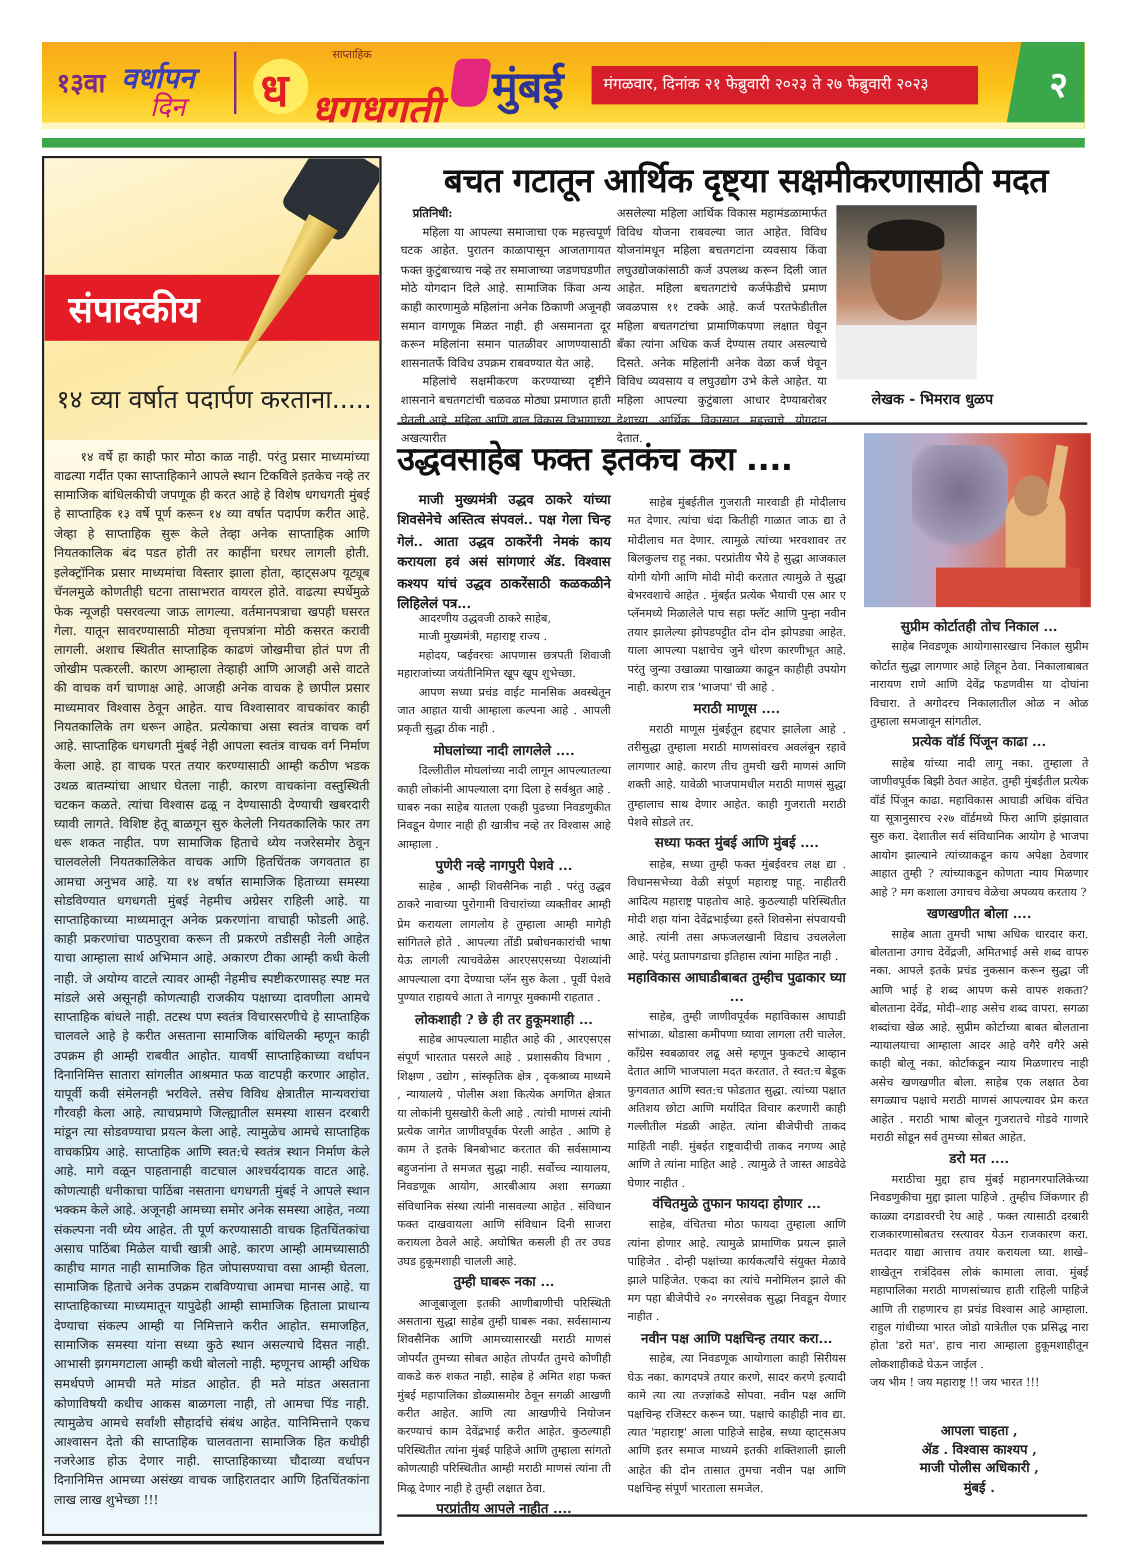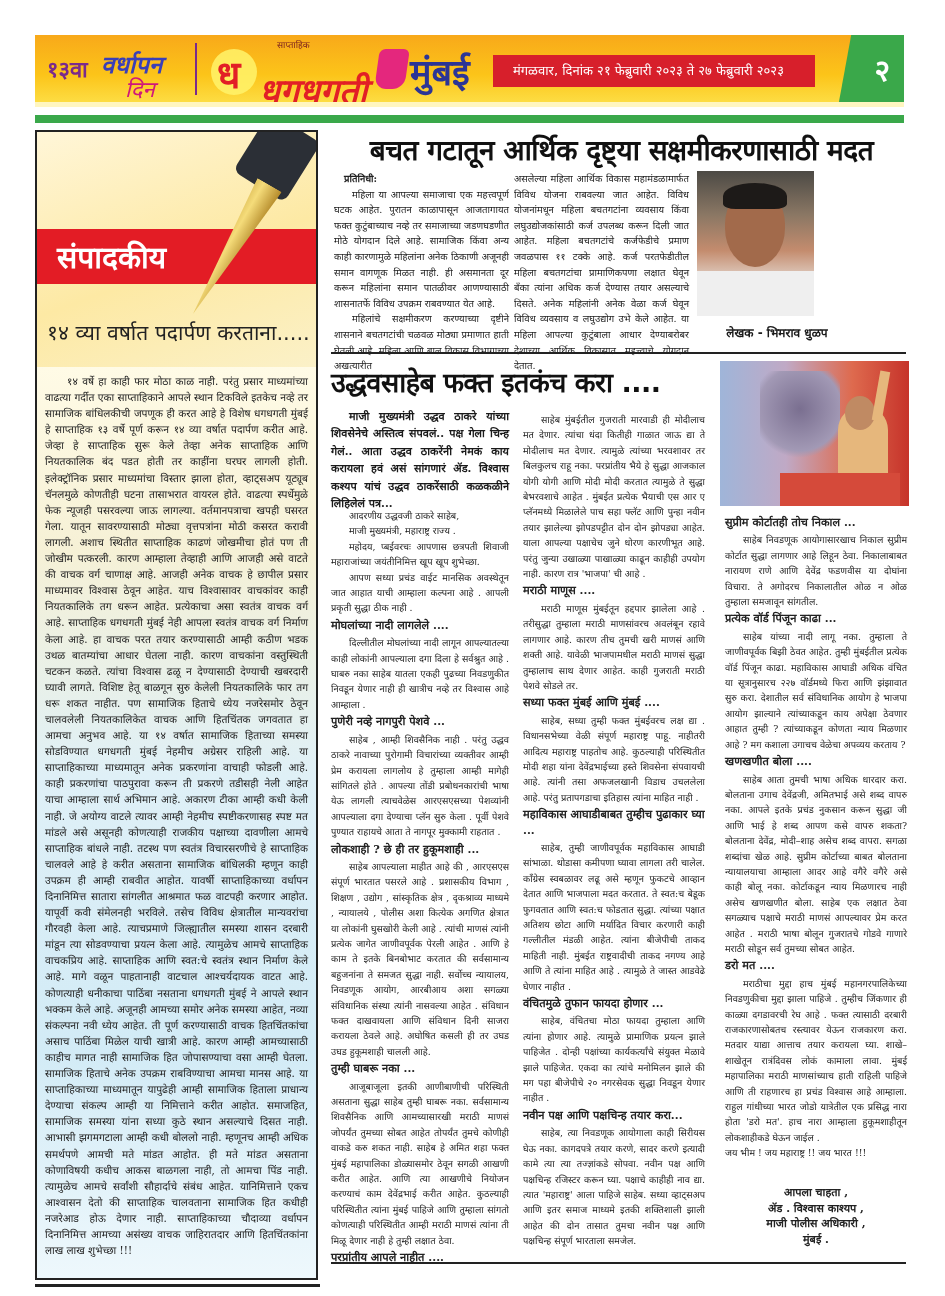--- a/index.html
+++ b/index.html
@@ -12,41 +12,41 @@
 .anniv-word1{position:absolute;left:56px;top:4px;font-size:24px;color:#3a3fb8;font-weight:bold;font-style:italic}
 .anniv-word2{position:absolute;left:80px;top:30px;font-size:22px;color:#d0187a;font-weight:normal;font-style:italic}
 .mast-sep{position:absolute;left:160px;top:8px;width:2px;height:52px;background:#7a2a8c}
 .brand{position:absolute;left:170px;top:0;width:310px;height:72px}
 .brand-tag{position:absolute;left:72px;top:3px;font-size:9px;color:#7a1f1f}
 .brand-circle{position:absolute;left:6px;top:14px;width:46px;height:46px;border-radius:50%;background:#fff36b;opacity:.85}
 .brand-dh{position:absolute;left:12px;top:12px;font-size:38px;font-weight:bold;color:#e21f26}
 .brand-name{position:absolute;left:54px;top:32px;font-size:34px;font-weight:bold;color:#e21f26;font-style:italic}
 .fist{position:absolute;left:172px;top:14px;width:30px;height:40px;background:#e4277d;border-radius:6px 6px 12px 12px;transform:skewX(-8deg)}
 .brand-city{position:absolute;left:205px;top:12px;font-size:36px;font-weight:bold;color:#2c3596}
-.dateline{position:absolute;left:458px;top:20px;width:322px;height:32px;background:#d71f2b;color:#fff;font-size:13px;line-height:32px;padding-left:20px;white-space:nowrap}
+.dateline{position:absolute;left:458px;top:20px;width:322px;height:32px;background:#d71f2b;color:#fff;font-size:13px;line-height:32px;padding-left:10px;white-space:nowrap}
 .pageno-band{position:absolute;right:0;top:0;width:66px;height:72px;background:#3aa84a;clip-path:polygon(20% 0,100% 0,100% 100%,0 100%)}
 .pageno{position:absolute;right:14px;top:14px;font-size:30px;color:#fff;font-weight:bold}
 .greenbar{position:absolute;left:35px;top:115px;width:869px;height:8px;background:#3aa84a}
 
 .editorial{position:absolute;left:35px;top:130px;width:283px;height:1150px;border:2px solid #222}
 .ed-head{position:absolute;left:0;top:0;width:279px;height:235px;background:linear-gradient(160deg,#fff6d8 0%,#fde9a4 55%,#fbf1c8 100%);overflow:hidden}
 .pen-body{position:absolute;left:210px;top:-10px;width:60px;height:70px;background:#2b2f36;border-radius:8px;transform:rotate(32deg)}
 .pen-nib{position:absolute;left:170px;top:40px;width:40px;height:150px;background:linear-gradient(90deg,#c9a23b,#f5dc7a,#b48a2a);clip-path:polygon(30% 0,100% 0,60% 100%);transform:rotate(30deg)}
 .ed-band{position:absolute;left:0;top:97px;width:279px;height:55px;background:#e31c25}
 .ed-title{position:absolute;left:20px;top:104px;font-size:30px;color:#fff;font-weight:bold}
 .ed-subtitle{position:absolute;left:10px;top:186px;font-size:21px;color:#222}
 .ed-body{position:absolute;left:0;top:235px;width:279px;height:911px;background:linear-gradient(180deg,#fffbe6 0%,#f6f1d6 20%,#dff0f7 45%,#d2ebf6 75%,#eef8fc 100%);padding:6px 8px 0 8px}
 .ed-body p{font-family:"DejaVu Serif",serif;font-size:10.4px;line-height:16.1px;text-align:justify;text-indent:22px;color:#222}
 .ed-rule{position:absolute;left:35px;top:1284px;width:285px;height:3px;background:#222}
 
 .art1-title{position:absolute;left:334px;top:130px;width:575px;text-align:center;font-size:28px;font-weight:bold;color:#111;letter-spacing:-.5px}
 .col{position:absolute;font-family:"DejaVu Serif",serif;font-size:9.6px;line-height:15.6px;text-align:justify;color:#222}
 .col p{text-indent:18px}
 .col .byline{text-indent:10px;font-weight:bold}
-.col h4{font-size:11.2px;text-align:left;font-weight:bold;margin:2px 0}
+.col h4{font-size:11.2px;text-align:center;font-weight:bold;margin:2px 0}
 .photo1{position:absolute;left:697px;top:171px;width:117px;height:145px;background:linear-gradient(180deg,#4c4a45 0%,#8a7764 30%,#c48c6e 55%,#e9e4df 80%,#f6f6f6 100%);overflow:hidden}
 .photo1 .face{position:absolute;left:28px;top:18px;width:60px;height:78px;background:#a26a4b;border-radius:45% 45% 50% 50%}
 .photo1 .hair{position:absolute;left:26px;top:12px;width:64px;height:26px;background:#1d1a18;border-radius:50% 50% 20% 20%}
 .photo1 .shirt{position:absolute;left:0;top:100px;width:117px;height:50px;background:#efefef}
 .author{position:absolute;left:697px;top:324px;width:160px;font-size:12px;font-weight:bold;text-align:center}
 .hr1{position:absolute;left:331px;top:352px;width:575px;height:2px;background:#222}
 
 .art2-title{position:absolute;left:331px;top:363px;font-size:27px;font-weight:bold;color:#111;letter-spacing:-.5px}
 .art2-lede{position:absolute;left:331px;top:408px;width:178px;font-family:"DejaVu Serif",serif;font-size:11px;line-height:17.4px;font-weight:bold;text-align:justify}
 .art2-lede p{text-indent:18px}

